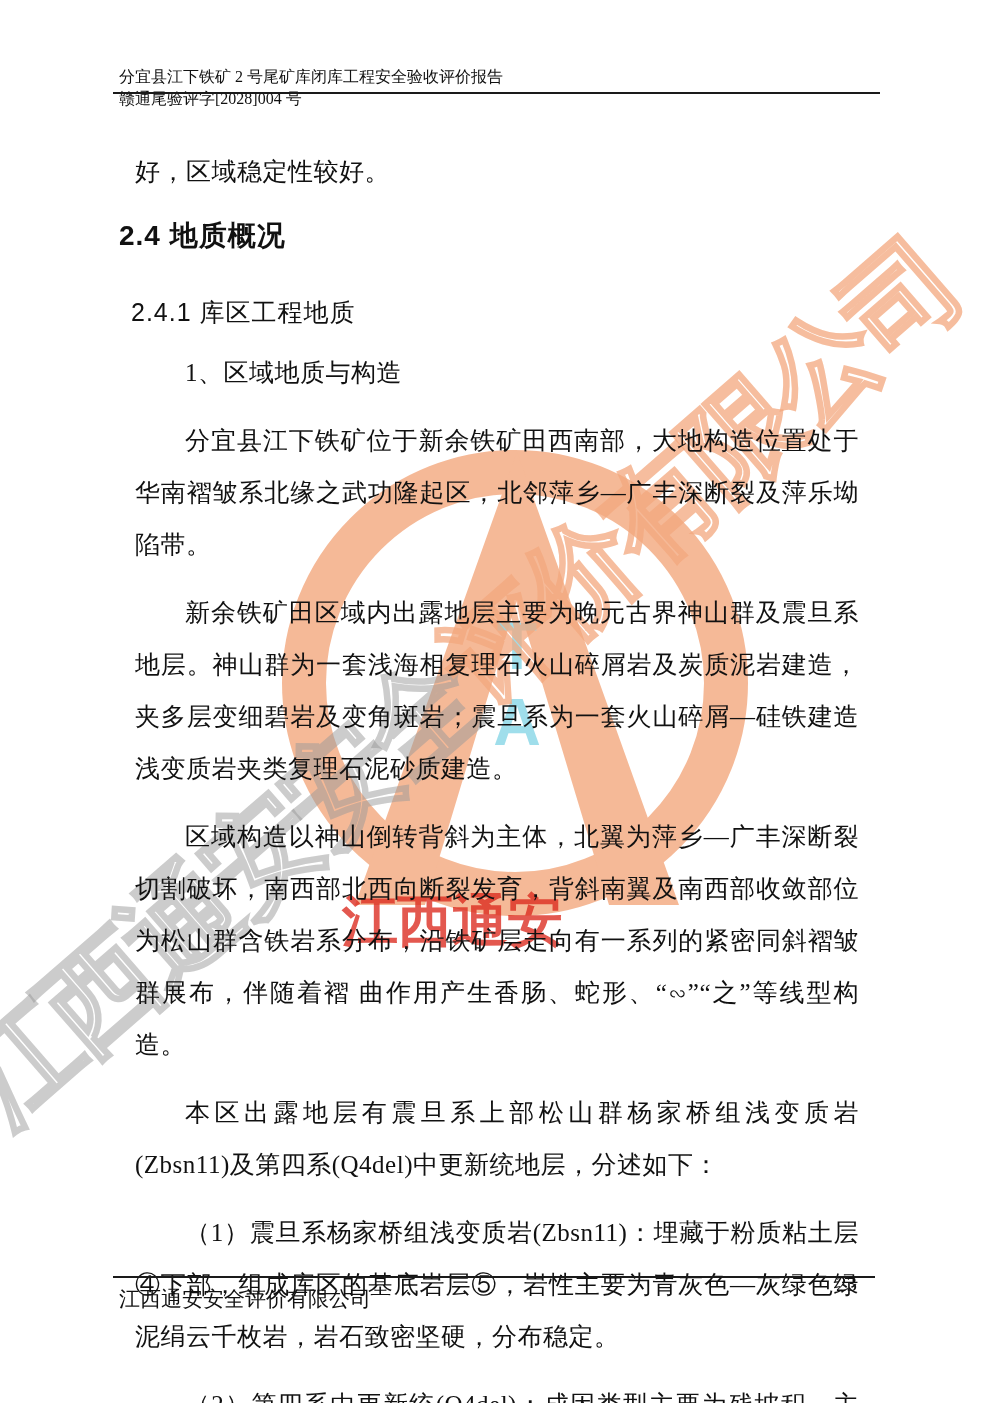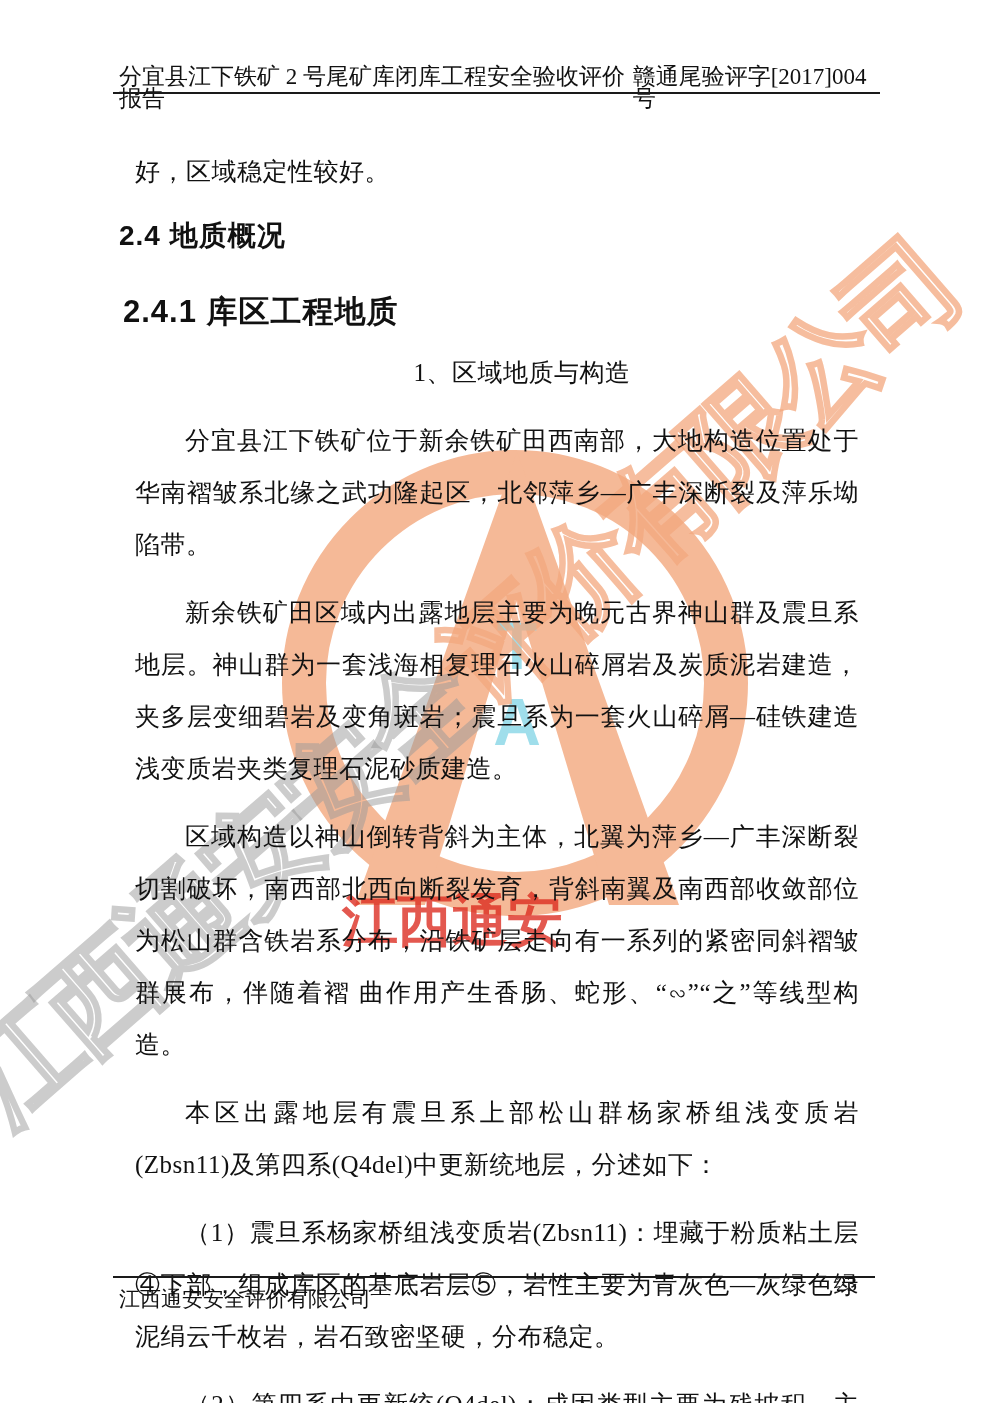--- a/index.html
+++ b/index.html
@@ -27,41 +27,41 @@
     transform:rotate(-41deg);transform-origin:center;
     font-family:"Liberation Sans", sans-serif;font-weight:bold;
     font-size:112px;line-height:1.05;letter-spacing:-6px;white-space:nowrap;
   }
   .wm-diag span{display:inline-block;}
   .wm-gray{color:transparent;-webkit-text-stroke:3px var(--c-gray);opacity:.5;}
   .wm-peach{color:transparent;-webkit-text-stroke:3px var(--c-logo);opacity:.75;}
   
   .hdr{
     position:absolute;z-index:1;left:119px;right:115px;top:66px;
-    display:flex;justify-content:space-between;font-size:23px;line-height:22px;
+    display:flex;justify-content:space-between;font-size:16px;line-height:22px;flex-direction:column;
   }
   .hdr-rule{position:absolute;z-index:1;left:113px;right:112px;top:92px;border-top:2px solid #1a1a1a;}
   .ftr-rule{position:absolute;z-index:1;left:113px;right:117px;top:1276px;border-top:2px solid #1a1a1a;}
   .ftr-company{position:absolute;z-index:1;left:119px;top:1286px;font-size:21px;line-height:26px;}
   .ftr-page{position:absolute;z-index:1;right:135px;top:1272px;font-size:21px;line-height:24px;}
   
   .content{position:absolute;z-index:1;left:119px;right:117px;top:130px;}
   .content p{
     margin:16px;font-size:25px;line-height:52px;letter-spacing:.5px;
     text-align:justify;text-indent:2em;
   }
   .content p.no-indent{text-indent:0;}
-  .content p.sub{margin-top:15px;text-align:center;}
+  .content p.sub{margin-top:15px;text-align:left;}
   h1.sec{
     margin:8px 0 0;font-family:"Liberation Sans", sans-serif;
     font-weight:bold;font-size:28px;line-height:44px;letter-spacing:1px;
   }
   h2.sec{
-    margin:34px 4px 0;font-family:"Liberation Sans", sans-serif;
-    font-weight:bold;font-size:31px;line-height:40px;letter-spacing:1px;
+    margin:34px 12px 0;font-family:"Liberation Sans", sans-serif;
+    font-weight:normal;font-size:25px;line-height:40px;letter-spacing:1px;
   }
 </style>
 </head>
 <body>
 
 <div class="page">
 
   <div class="wm-layer">
     <svg class="wm-logo-svg" width="992" height="1403" viewBox="0 0 992 1403">
       <circle cx="515" cy="683" r="211" fill="none" stroke="var(--c-logo)" stroke-width="44"></circle>
@@ -70,21 +70,21 @@
     <div class="wm-ta">
         <span style="display: block;">T</span>
         <span style="display: block;">A</span>
       </div>
     <div class="wm-diag"><span class="wm-gray">江</span><span class="wm-gray">西</span><span class="wm-gray">通</span><span class="wm-gray">安</span><span class="wm-gray">安</span><span class="wm-gray">全</span><span class="wm-peach">评</span><span class="wm-peach">价</span><span class="wm-peach">有</span><span class="wm-peach">限</span><span class="wm-peach">公</span><span class="wm-peach">司</span></div>
     <div class="wm-stamp">江西通安</div>
   </div>
 
   <div class="hdr">
     <span>分宜县江下铁矿 2 号尾矿库闭库工程安全验收评价报告</span>
-    <span>赣通尾验评字[2017]004 号</span>
+    <span>赣通尾验评字[2028]004 号</span>
   </div>
   <div class="hdr-rule"></div>
 
   <div class="content">
     <p class="no-indent">好，区域稳定性较好。</p>
     <h1 class="sec">2.4 地质概况</h1>
     <h2 class="sec">2.4.1 库区工程地质</h2>
     <p class="sub">1、区域地质与构造</p>
     <p>分宜县江下铁矿位于新余铁矿田西南部，大地构造位置处于华南褶皱系北缘之武功隆起区，北邻萍乡—广丰深断裂及萍乐坳陷带。</p>
     <p>新余铁矿田区域内出露地层主要为晚元古界神山群及震旦系地层。神山群为一套浅海相复理石火山碎屑岩及炭质泥岩建造，夹多层变细碧岩及变角斑岩；震旦系为一套火山碎屑—硅铁建造浅变质岩夹类复理石泥砂质建造。</p>

